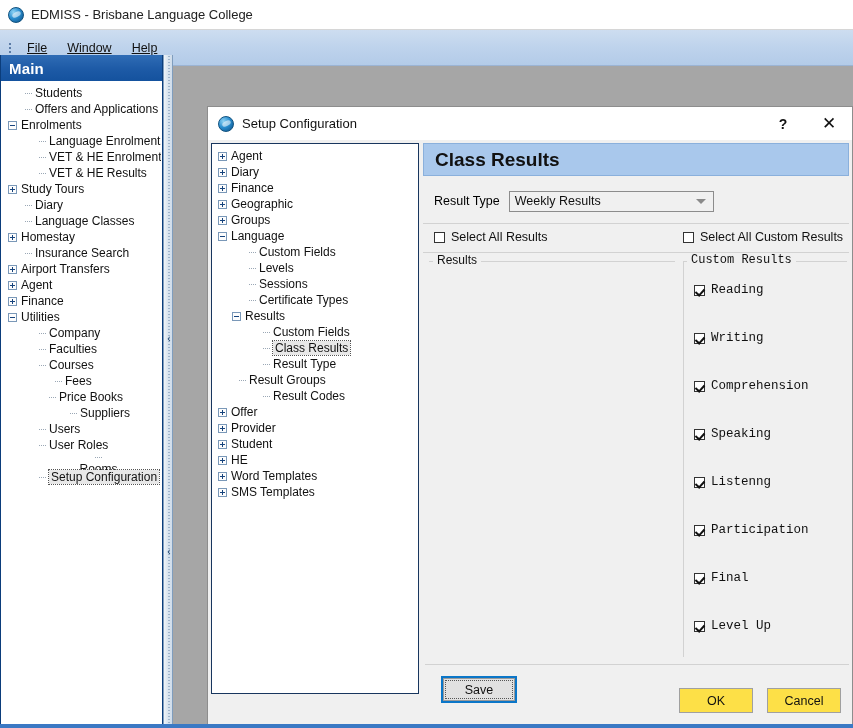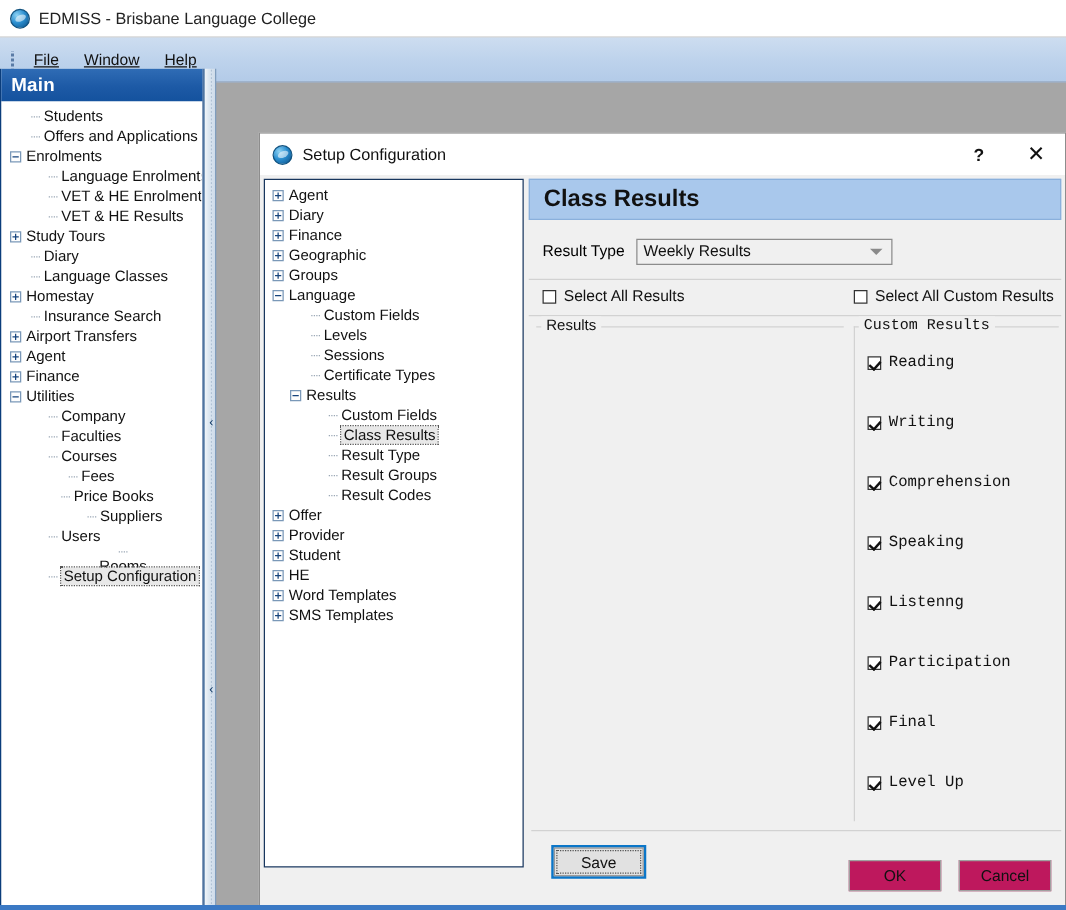--- a/index.html
+++ b/index.html
@@ -152,21 +152,21 @@
   #save-button {
     position:absolute; left:20px; bottom:20px; width:72px; height:23px;
     background:#e1e1e1; border:1px solid #9a9a9a;
     box-shadow:0 0 0 2px #0b76c8;
     font-size:12.5px; color:#111; display:flex; align-items:center; justify-content:center;
   }
   #save-button .inner { position:absolute; inset:1px; border:1px dotted #555; }
 
   #ok-button, #cancel-button {
     position:absolute; bottom:8px; width:74px; height:25px;
-    background:#be185d; border:1px solid #a0a0a0; font-size:12.5px;
+    background:#fde047; border:1px solid #a0a0a0; font-size:12.5px;
     display:flex; align-items:center; justify-content:center; color:#111;
   }
   #ok-button { right:96px; }
   #cancel-button { right:8px; }
 
   #dialog-bottom-strip { position:absolute; left:0; right:0; bottom:0; height:4px; background:#3b79c4; }
 </style>
 </head>
 <body>
 
@@ -268,20 +268,24 @@
           <span class="lbl">Price Books</span>
         </div>
         <div class="tnode" style="padding-left: 34px; justify-content: center;">
           <span class="stub"></span>
           <span class="lbl">Suppliers</span>
         </div>
         <div class="tnode" style="padding-left: 34px;">
           <span class="stub"></span>
           <span class="lbl">Users</span>
         </div>
+        <div class="tnode" style="padding-left: 34px;">
+          <span class="stub"></span>
+          <span class="lbl">User Roles</span>
+        </div>
         <div class="tnode" style="padding-left: 34px; flex-direction: column;">
           <span class="stub"></span>
           <span class="lbl">Rooms</span>
         </div>
         <div class="tnode sel" style="padding-left: 34px;">
           <span class="stub"></span>
           <span class="lbl">Setup Configuration</span>
         </div>
       </div>
   </div>
@@ -351,21 +355,21 @@
           <span class="lbl">Custom Fields</span>
         </div>
         <div class="tnode sel" style="padding-left: 48px;">
           <span class="stub"></span>
           <span class="lbl">Class Results</span>
         </div>
         <div class="tnode" style="padding-left: 48px;">
           <span class="stub"></span>
           <span class="lbl">Result Type</span>
         </div>
-        <div class="tnode" style="padding-left: 48px;">
+        <div class="tnode" style="padding-left: 24px;">
           <span class="stub"></span>
           <span class="lbl">Result Groups</span>
         </div>
         <div class="tnode" style="padding-left: 48px;">
           <span class="stub"></span>
           <span class="lbl">Result Codes</span>
         </div>
         <div class="tnode plus" style="padding-left: 6px;">
           <span class="exp"></span>
           <span class="lbl">Offer</span>

